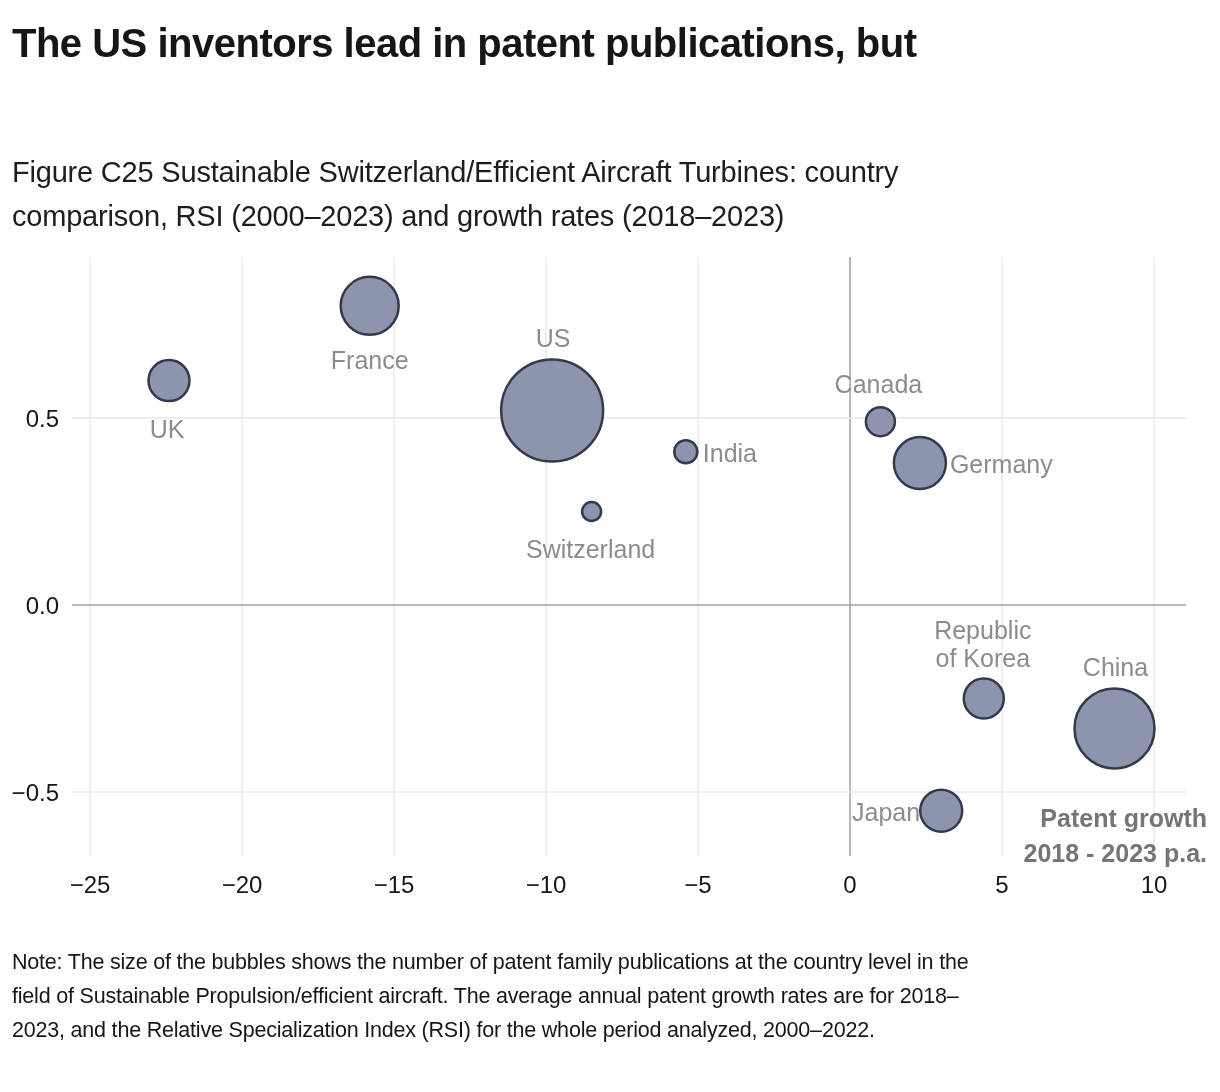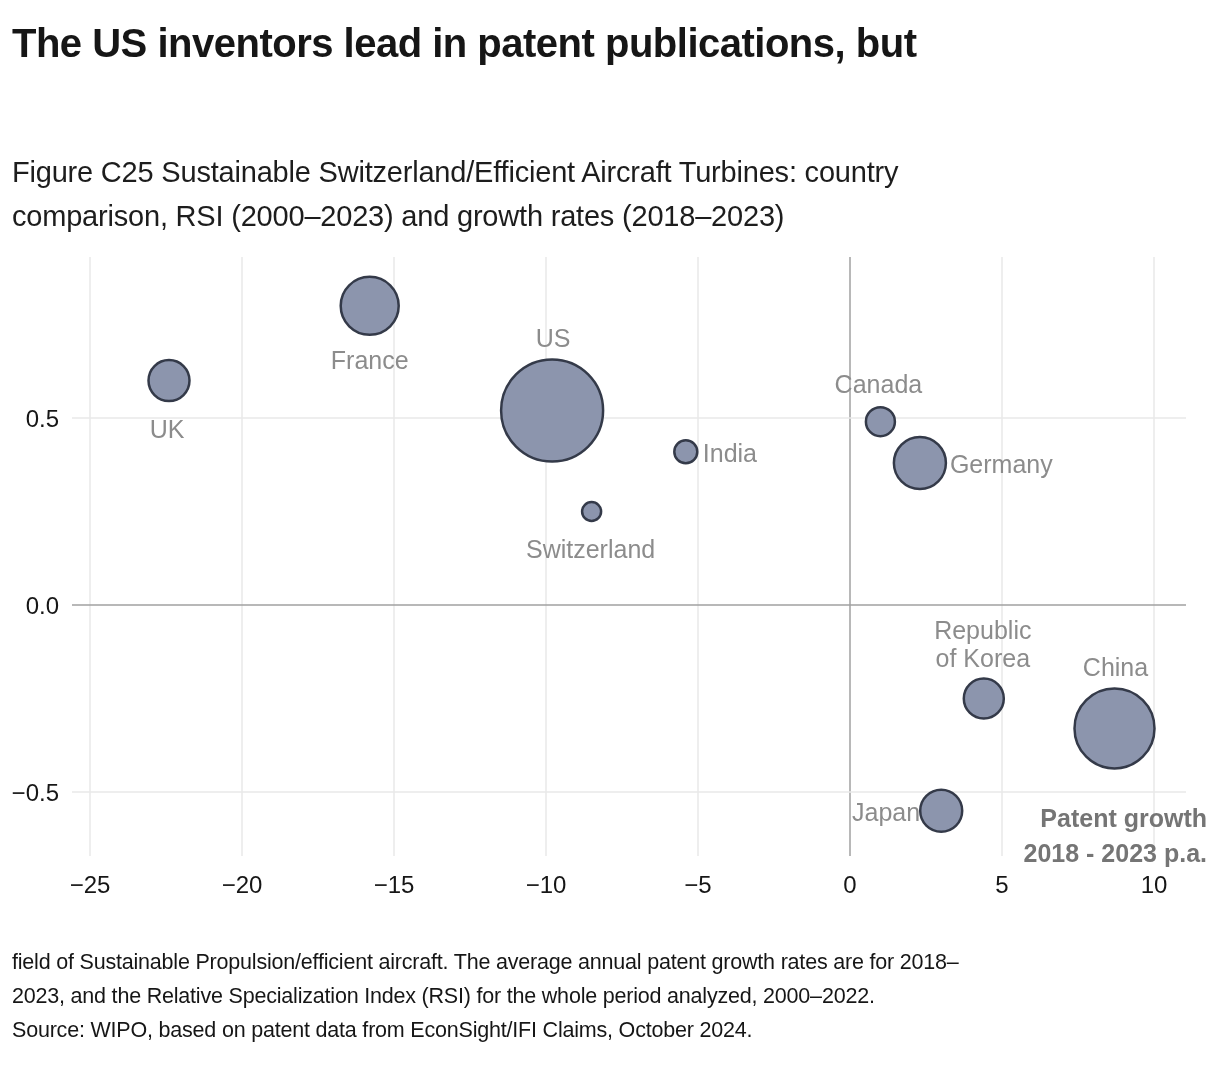--- a/index.html
+++ b/index.html
@@ -80,18 +80,18 @@
       <text x="59" y="801.0" text-anchor="end" class="tick-label">−0.5</text>
     </svg>
 
 
   <div class="axis-title x-axis-title">
     <div>Patent growth</div>
     <div>2018 - 2023 p.a.</div>
   </div>
 
   <div class="note">
+    <div>Note: The size of the bubbles shows the number of patent family publications at the country level in the</div>
     <div>field of Sustainable Propulsion/efficient aircraft. The average annual patent growth rates are for 2018–</div>
     <div>2023, and the Relative Specialization Index (RSI) for the whole period analyzed, 2000–2022.</div>
-    <div>Source: WIPO, based on patent data from EconSight/IFI Claims, October 2024.</div>
   </div>
 
 </div>
 
 </body></html>

